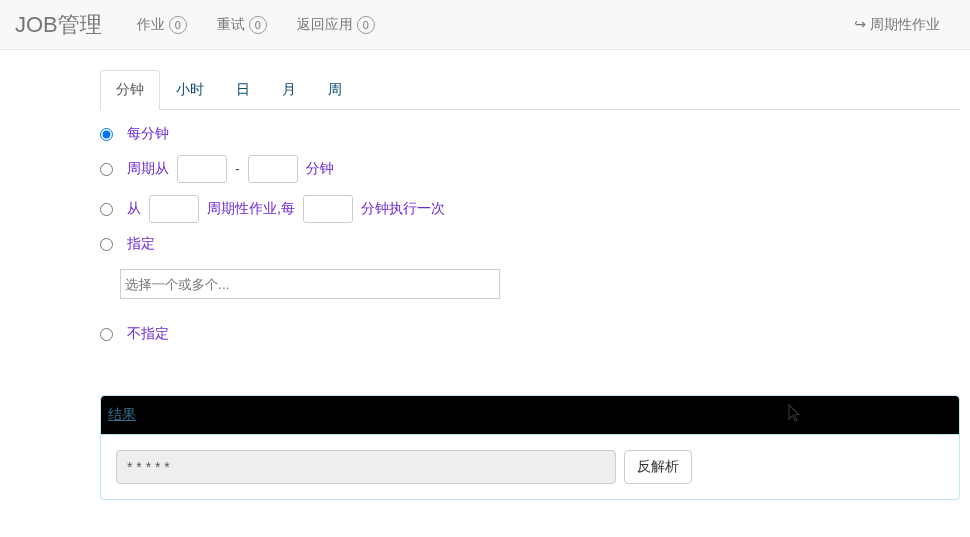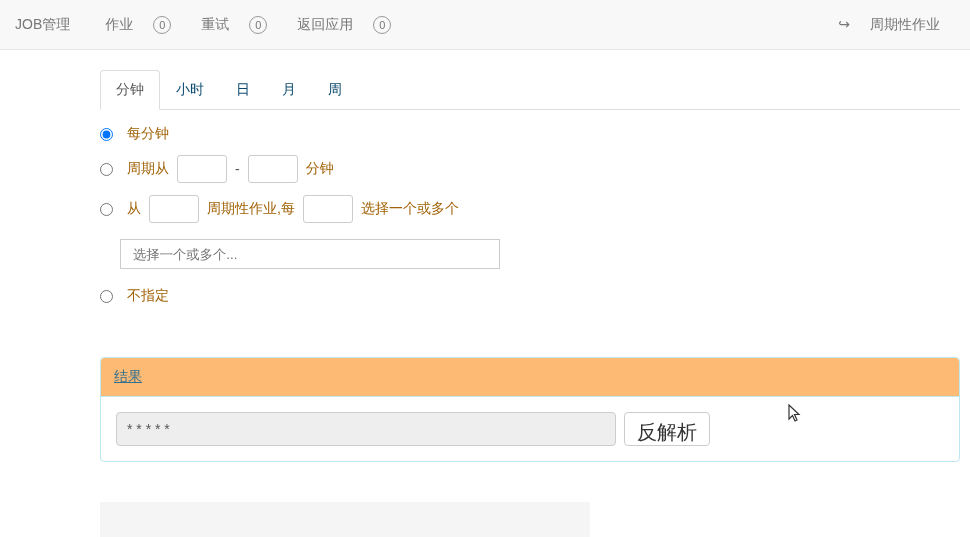--- a/index.html
+++ b/index.html
@@ -1,37 +1,37 @@
 <!DOCTYPE html>
 <html><head>
 <meta charset="utf-8">
 <style>
 * { box-sizing: border-box; margin: 0; padding: 0; }
 body { font-family: "Helvetica Neue", Helvetica, Arial, sans-serif; font-size: 14px; color: #555; background: #fff; width: 970px; }
 .navbar { background: #f8f8f8; border-bottom: 1px solid #e7e7e7; height: 50px; display: flex; align-items: center; padding: 0 15px; }
-.navbar-brand { font-size: 14px; color: #777; margin-right: 20px; }
+.navbar-brand { font-size: 22px; color: #777; margin-right: 20px; }
 .nav-items { display: flex; flex: 1; }
-.nav-item { color: #777; padding: 8px 15px; cursor: pointer; display: flex; gap: 20px; }
+.nav-item { color: #777; padding: 8px 15px; cursor: pointer; display: flex; gap: 4px; }
 .badge-n { display: inline-flex; align-items: center; justify-content: center; min-width: 18px; height: 18px; border: 1px solid #999; border-radius: 9px; font-size: 11px; color: #777; padding: 0 4px; }
 .nav-right { margin-left: auto; }
 .container { padding: 20px 0 0 100px; width: 960px; }
 .tabs { display: flex; border-bottom: 1px solid #ddd; }
 .tab { padding: 10px 15px; color: #0c4a6e; cursor: pointer; border: 1px solid transparent; margin-bottom: -1px; }
 .tab.active { color: #555; border: 1px solid #ddd; border-bottom-color: #fff; border-radius: 4px 4px 0 0; background: #fff; }
 .tab-content { padding: 15px 0; }
 .opt-row { display: flex; align-items: center; margin-bottom: 12px; gap: 8px; }
-.opt-row label { color: #a16207; }
+.opt-row label { color: #6d28d9; }
 input[type="radio"] { margin: 0 6px 0 0; }
 .small-input { width: 50px; height: 28px; border: 1px solid #ccc; border-radius: 3px; padding: 2px 6px; font-size: 14px; }
-.multi-input { width: 380px; height: 30px; border: 1px solid #ccc; padding: 4px 12px; color: #999; margin-left: 20px; margin-top: 4px; }
+.multi-input { width: 380px; height: 30px; border: 1px solid #ccc; padding: 4px 4px; color: #999; margin-left: 20px; margin-top: 4px; }
 .panel { border: 1px solid #bce8f1; border-radius: 4px; margin-top: 25px; }
-.panel-heading { background: #fdba74; color: #31708f; padding: 10px 13px; border-bottom: 1px solid #bce8f1; border-radius: 4px 4px 0 0; text-decoration: underline; }
+.panel-heading { background: #000000; color: #31708f; padding: 10px 7px; border-bottom: 1px solid #bce8f1; border-radius: 4px 4px 0 0; text-decoration: underline; }
 .panel-body { padding: 15px; display: flex; gap: 8px; }
 .result-input { flex: 0 0 500px; height: 34px; border: 1px solid #ccc; border-radius: 4px; padding: 6px 10px; background: #eee; color: #555; font-size: 14px; }
-.btn { height: 34px; padding: 6px 12px; border: 1px solid #ccc; background: #fff; border-radius: 4px; color: #333; cursor: pointer; font-size: 20px; }
+.btn { height: 34px; padding: 6px 12px; border: 1px solid #ccc; background: #fff; border-radius: 4px; color: #333; cursor: pointer; font-size: 14px; }
 .footer { margin-top: 40px; background: #f5f5f5; padding: 20px 15px; width: 490px; margin-left: 100px; color: #555; }
 .cursor { position: absolute; left: 788px; top: 404px; font-size: 16px; pointer-events: none; }
 </style>
 </head>
 <body>
 
 <div class="navbar">
   <div class="navbar-brand">JOB管理</div>
   <div class="nav-items">
     <div class="nav-item">
@@ -78,28 +78,32 @@
       <input class="small-input" style="">
       <label>分钟</label>
     </div>
 
     <div class="opt-row">
       <input type="radio" name="min" style="">
       <label>从</label>
       <input class="small-input" style="">
       <label>周期性作业,每</label>
       <input class="small-input" style="">
-      <label>选择一个或多个</label>
+      <label>分钟执行一次</label>
     </div>
 
+    <div class="opt-row">
+      <input type="radio" name="min" style="">
+      <label>指定</label>
+    </div>
     <div>
       <input class="multi-input" placeholder="选择一个或多个..." style="">
     </div>
 
-    <div class="opt-row" style="margin-top:18px">
+    <div class="opt-row" style="margin-top:26px">
       <input type="radio" name="min" style="">
       <label>不指定</label>
     </div>
 
   </div>
 
   <div class="panel">
     <div class="panel-heading">结果</div>
     <div class="panel-body">
       <input class="result-input" readonly="" value="* * * * *" style="">

